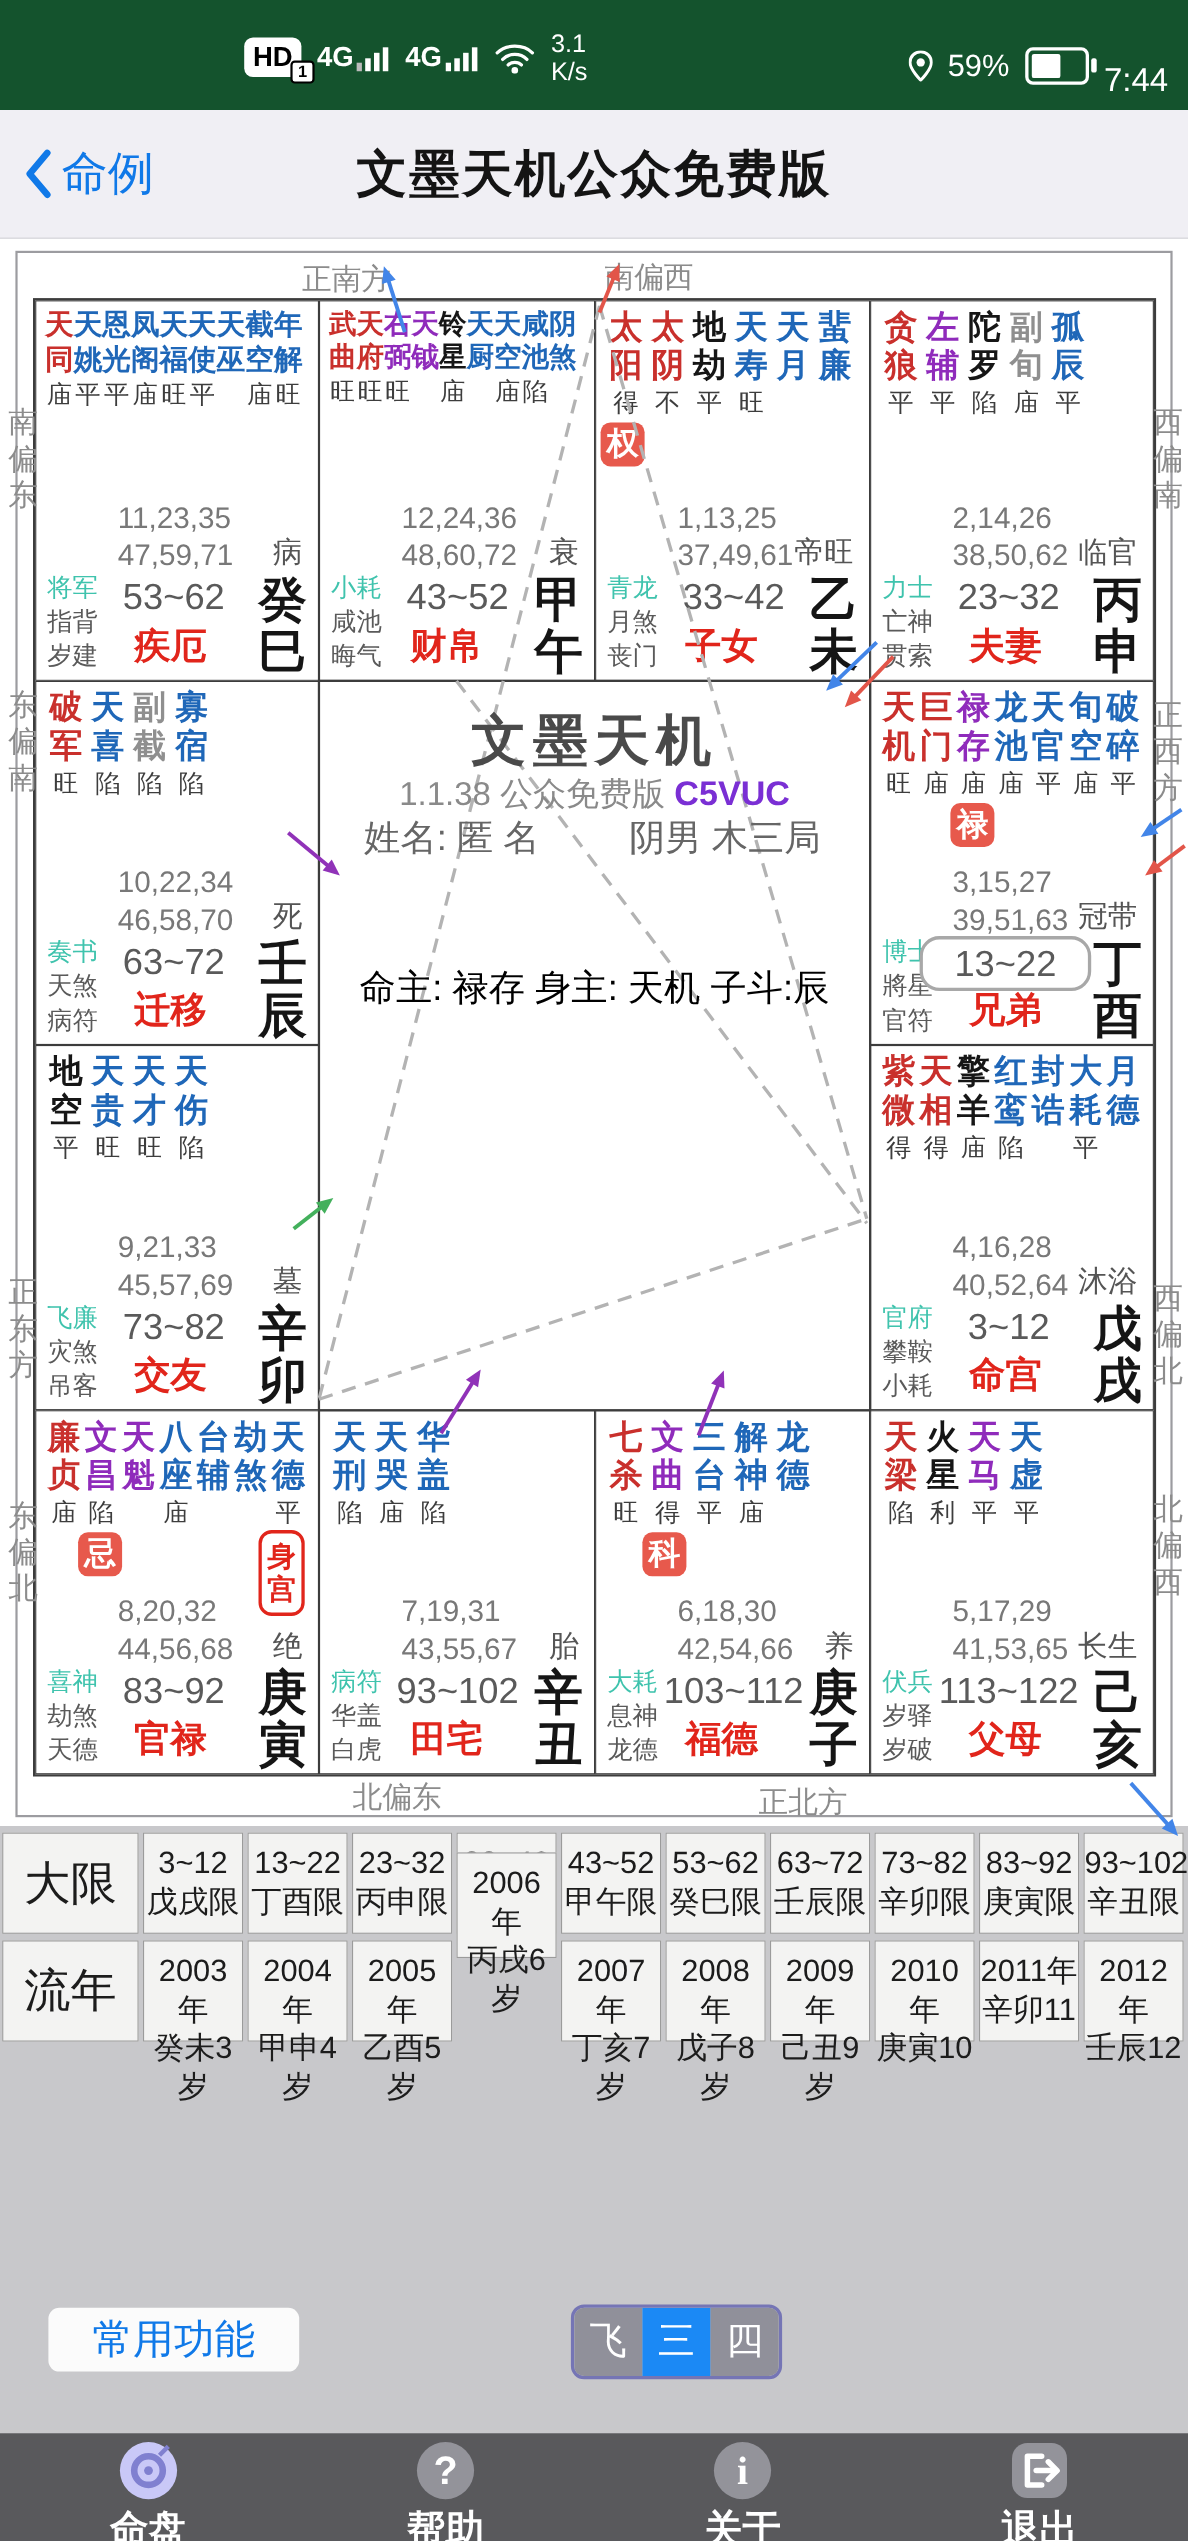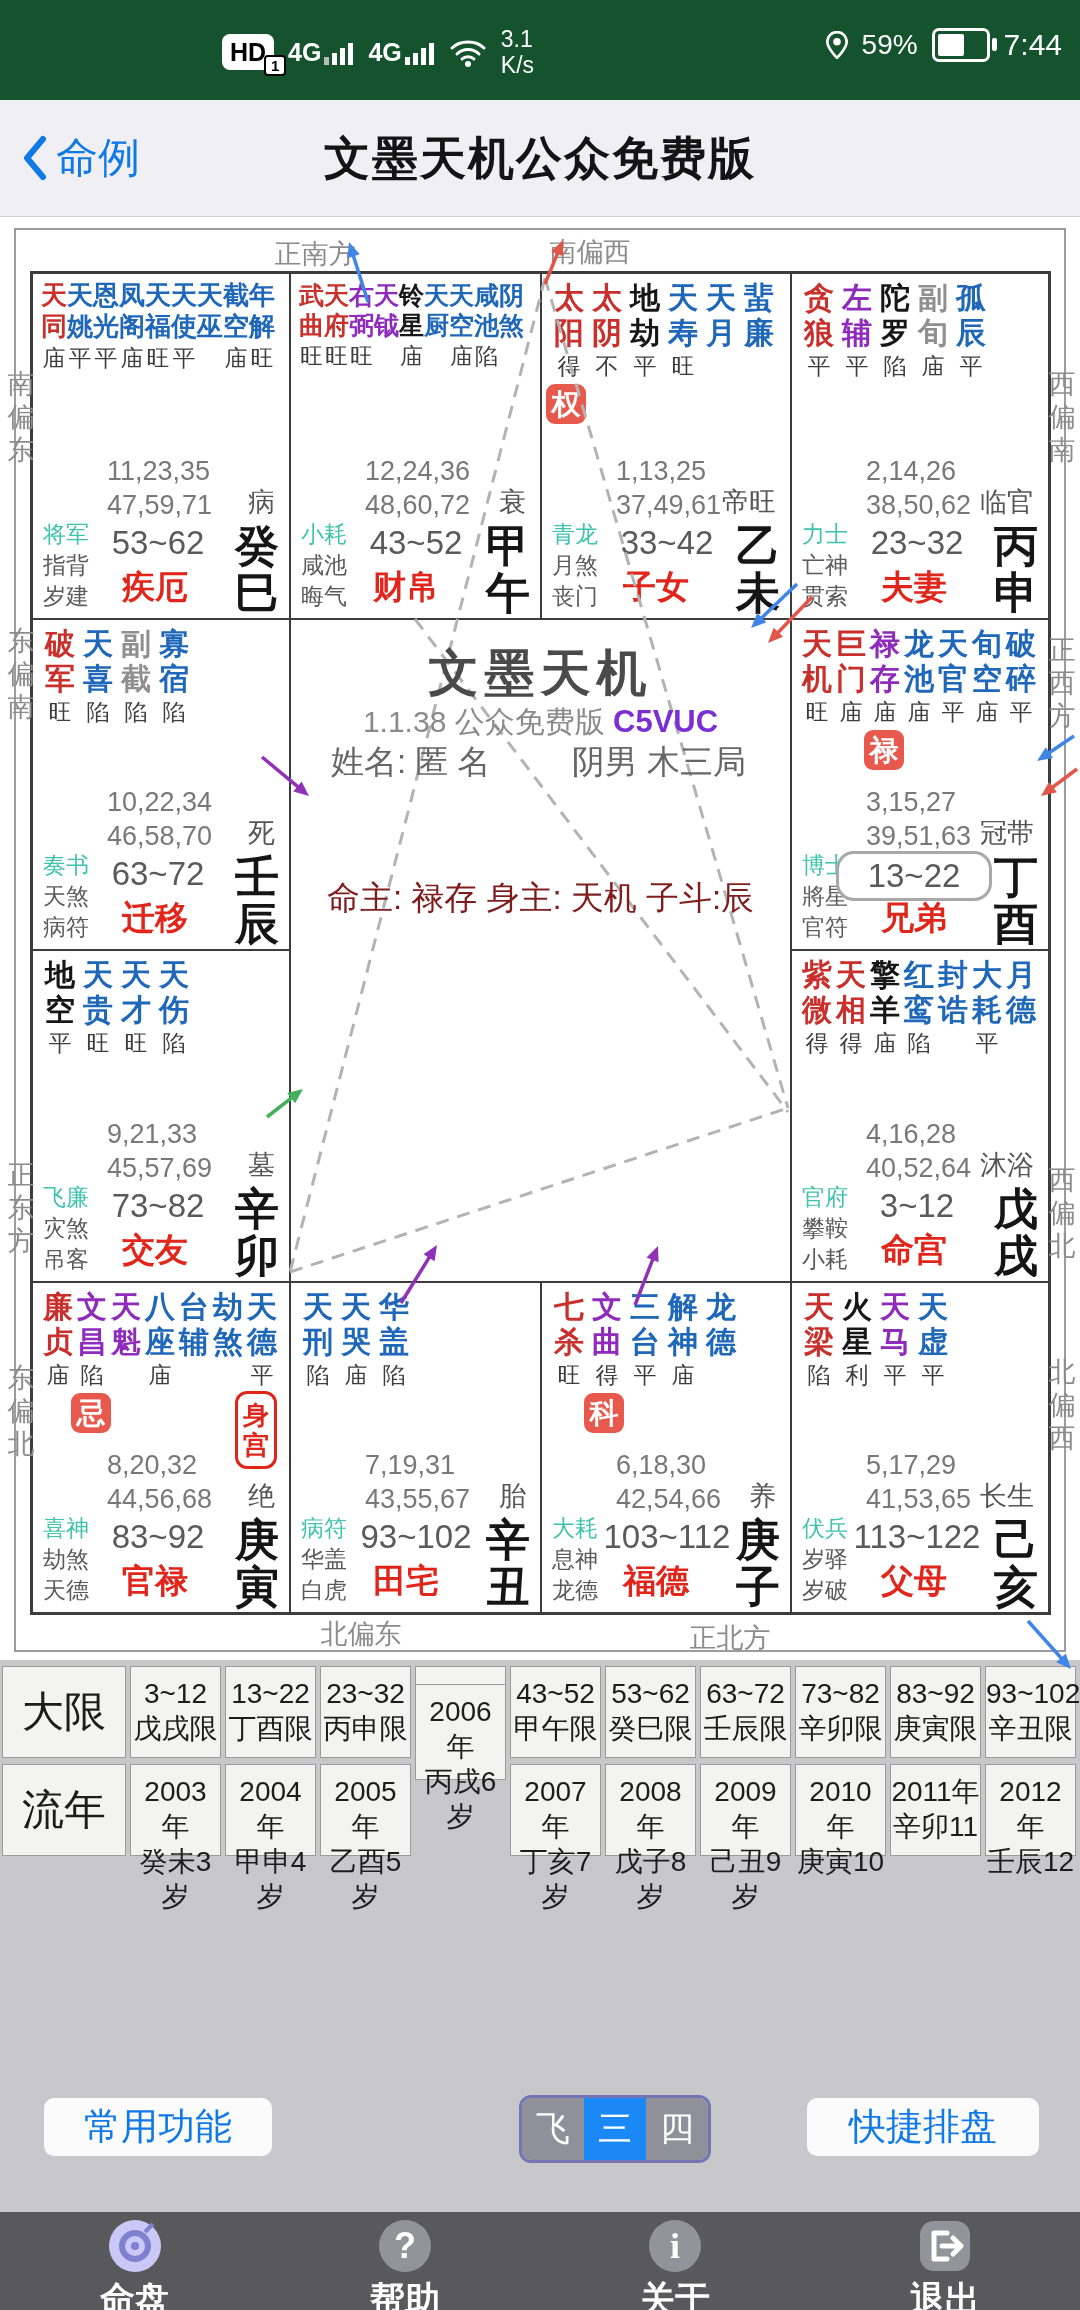--- a/index.html
+++ b/index.html
@@ -14,21 +14,21 @@
             font-weight:800;font-size:25px;line-height:36px;padding:0 8px;}
   .hd-sub{position:absolute;right:-12px;bottom:-6px;background:#fff;color:#000;border:2px solid #000;
           font-size:15px;line-height:17px;width:18px;text-align:center;border-radius:4px;font-weight:800;}
   .netunit{display:flex;align-items:flex-end;gap:3px;}
   .nettxt{font-size:25px;font-weight:700;line-height:26px;}
   .speed{display:flex;flex-direction:column;font-size:23px;line-height:26px;font-weight:500;}
   .bat{width:52px;height:28px;border:3px solid #fff;border-radius:7px;position:relative;}
   .bat-fill{position:absolute;left:3px;top:3px;bottom:3px;width:26px;background:#fff;border-radius:2px;}
   .bat-tip{position:absolute;right:-10px;top:7px;width:5px;height:13px;background:#fff;border-radius:2px;}
   .sb-num{font-size:28px;font-weight:500;}
-  .sb-time{font-size:30px;font-weight:500;}
+  .sb-time{font-size:30px;font-weight:500;margin-top:29px;}
 
   
   .header{position:absolute;left:0;top:100px;width:1080px;height:116px;background:#f0eff4;
           border-bottom:1px solid #d2d2d6;z-index:20;}
   .htitle{position:absolute;left:0;top:0;width:100%;text-align:center;font-size:46px;font-weight:700;
           color:#141414;line-height:116px;letter-spacing:2px;}
   .hbtn{position:absolute;top:0;height:116px;display:flex;align-items:center;gap:8px;color:#1079e8;
         font-size:42px;cursor:pointer;}
   .hbtn.left{left:22px;} .hbtn.right{right:22px;}
 
@@ -62,21 +62,21 @@
   .stem div{font-size:44px;line-height:47px;font-weight:600;}
 
   
   .center{position:absolute;left:289px;top:618px;width:503px;height:665px;z-index:6;pointer-events:none;}
   .c-title{position:absolute;top:22px;width:100%;text-align:center;font-size:50px;font-weight:700;
            color:#4a4a4a;letter-spacing:6px;}
   .c-version{position:absolute;top:84px;width:100%;text-align:center;font-size:30px;color:#8a8a8a;}
   .c-code{color:#7a2fd4;font-weight:700;font-size:31px;}
   .c-info{position:absolute;top:122px;left:0;right:0;display:flex;justify-content:space-between;
           padding:0 46px 0 42px;font-size:33px;color:#666;}
-  .c-ming{position:absolute;top:258px;width:100%;text-align:center;font-size:33px;color:#7f1d1d;}
+  .c-ming{position:absolute;top:258px;width:100%;text-align:center;font-size:33px;color:#000000;}
   .c-sihua{position:absolute;top:580px;width:100%;text-align:center;font-size:34px;color:#1a1a1a;}
   .c-sihua b{font-weight:600;}
 
   
   .cmp{position:absolute;color:#8c8c8c;font-size:27px;z-index:4;}
   .cmp.v{width:30px;text-align:center;line-height:33px;}
 
   
   .graybg{position:absolute;left:0;top:1660px;width:1080px;height:552px;background:#c8c8cb;z-index:0;}
   .tcell{position:absolute;background:#f3f3f2;border:1px solid #9b9b9b;box-sizing:border-box;
@@ -941,21 +941,20 @@
         <div>壬辰12</div>
       </div>
     </div>
 
   <button class="tb-btn" style="left:44px;width:228px;">常用功能</button>
   <div class="seg-wrap" id="segwrap">
       <div class="seg" style="background: rgb(144, 144, 154);">飞星</div>
       <div class="seg" style="background: rgb(27, 137, 245);">三合</div>
       <div class="seg" style="background: rgb(144, 144, 154);">四化</div>
     </div>
-  <button class="tb-btn" style="left:807px;width:232px;">快捷排盘</button>
 
   <div class="navbar" id="navbar">
       <div class="nav-item">
         <div>
           <svg width="56" height="56" viewBox="0 0 56 56">
             <circle cx="28" cy="28" r="26" fill="#c9c8f7"></circle>
             <circle cx="28" cy="28" r="13" fill="none" stroke="#8080d0" stroke-width="6"></circle>
             <circle cx="28" cy="28" r="4" fill="#8080d0"></circle>
             <line x1="38" y1="14" x2="46" y2="6" stroke="#8080d0" stroke-width="4"></line>
           </svg>

